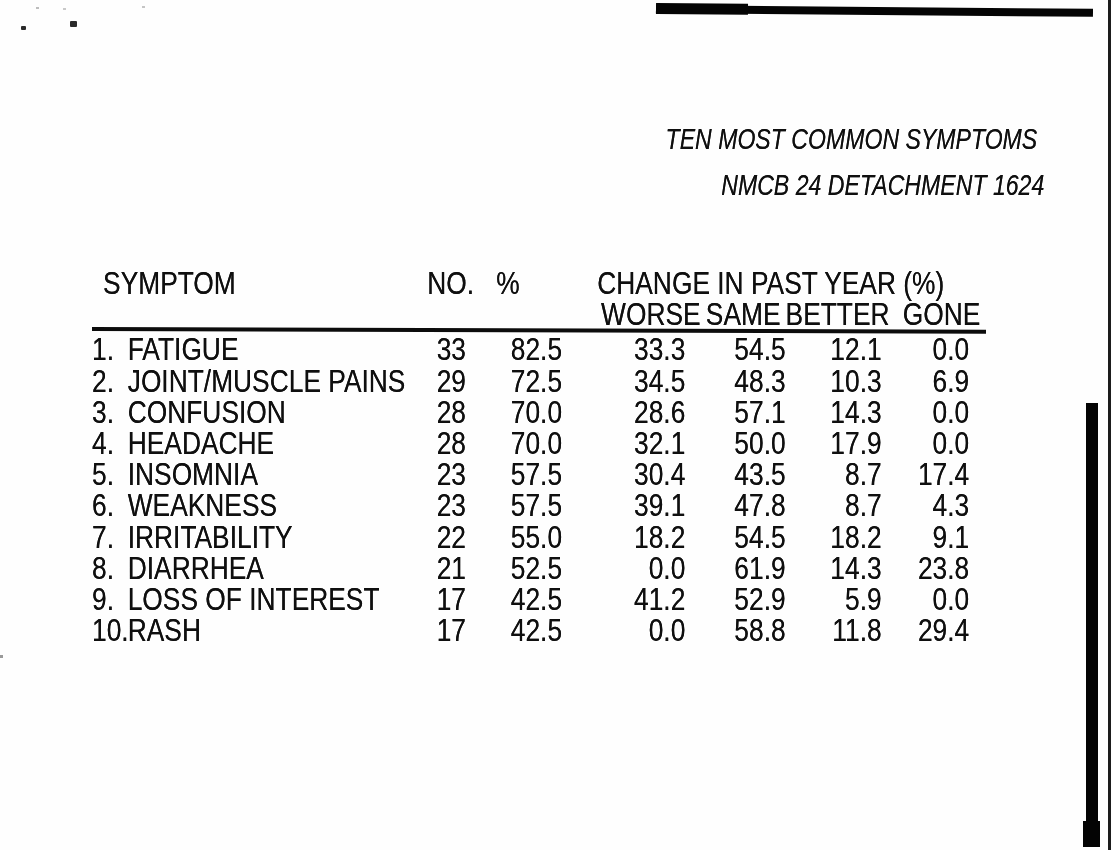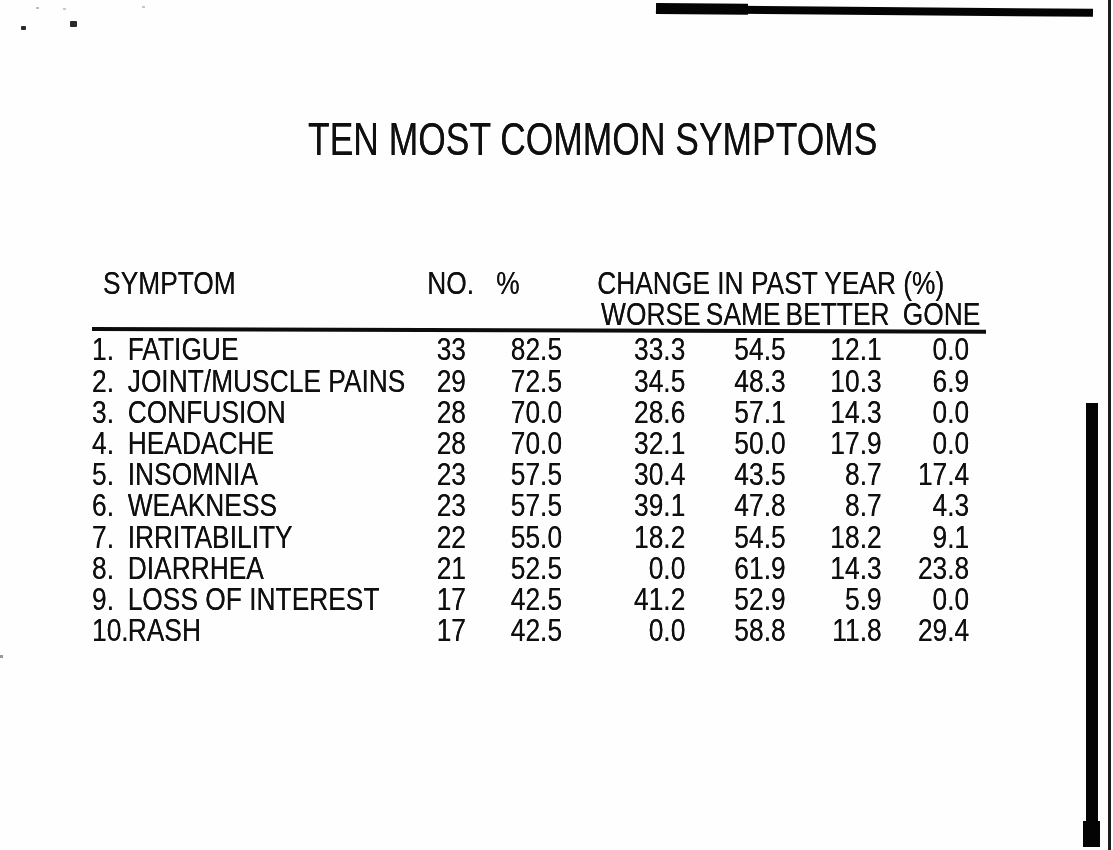--- a/index.html
+++ b/index.html
@@ -8,21 +8,21 @@
     background:#fefefe;color:#0f0f0f;
     font-family:"Liberation Sans","DejaVu Sans",sans-serif;
     -webkit-font-smoothing:antialiased;
   }
   .page{position:absolute;inset:0;background:#fefefe;}
   .ink{color:#0f0f0f;text-shadow:0 0 0.7px rgba(10,10,10,0.85);}
 
   
   .title{
     position:absolute;left:93px;top:116px;width:1000px;
-    text-align:center;font-size:46px;line-height:46px;white-space:nowrap;
+    text-align:right;font-size:30px;line-height:46px;white-space:nowrap;font-style:italic;
   }
   .title .tline{display:block;}
   .title .tline > span{display:inline-block;transform:scaleX(0.77);transform-origin:50% 0;}
 
   
   .table-scale{
     position:absolute;left:92px;top:268px;width:1032px;
     transform:scaleX(0.85);transform-origin:0 0;
   }
   table{border-collapse:collapse;table-layout:fixed;width:1032px;}
@@ -87,20 +87,21 @@
   <div class="scan-bar-right-foot"></div>
   <div class="speck s1"></div>
   <div class="speck s2"></div>
   <div class="speck s3"></div>
   <div class="speck f1"></div>
   <div class="speck f2"></div>
   <div class="speck f3"></div>
 
   <div class="title">
     <div class="tline"><span>TEN MOST COMMON SYMPTOMS</span></div>
+    <div class="tline"><span>NMCB 24 DETACHMENT 1624</span></div>
   </div>
 
   <div class="rule"></div>
 
   <div class="table-scale">
     <table>
       <colgroup>
         <col class="c-rank">
           <col class="c-sym">
           <col class="c-no">

